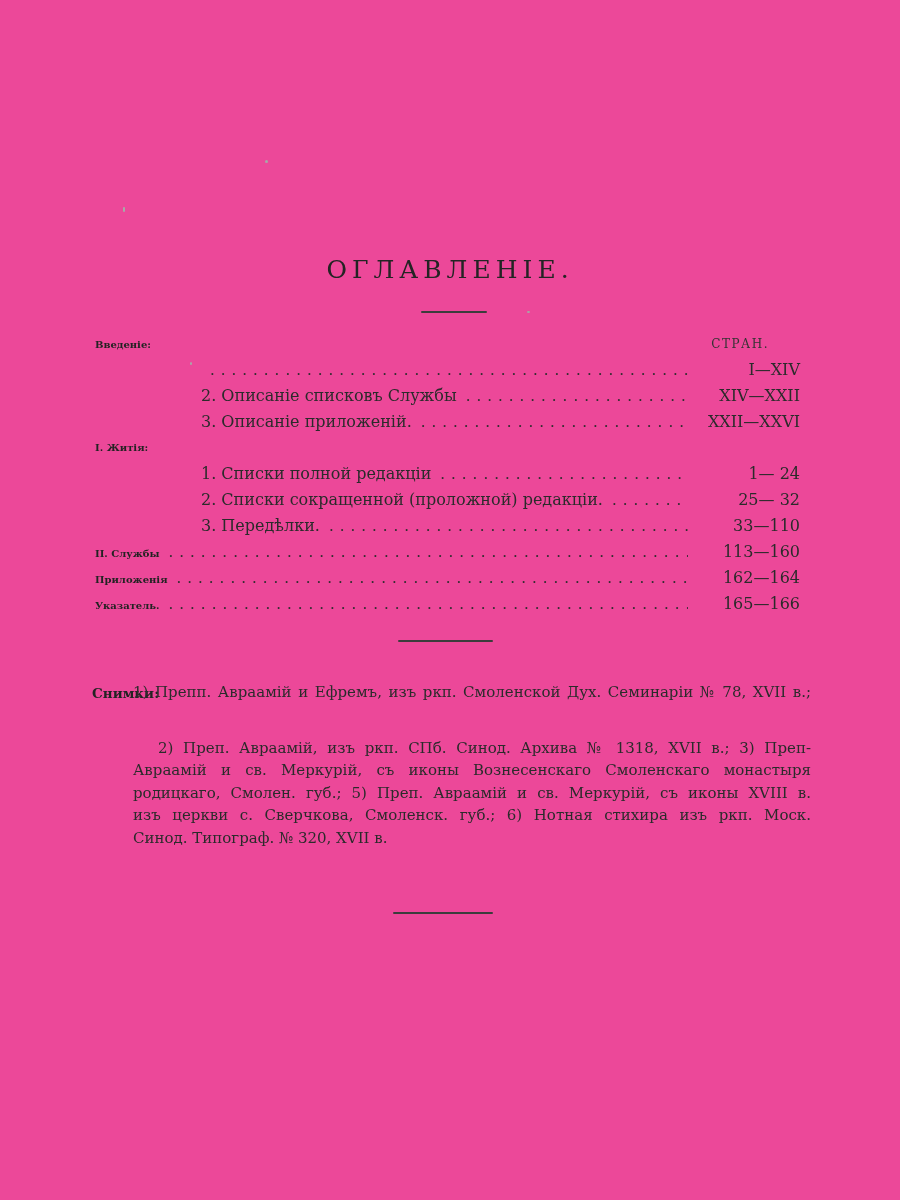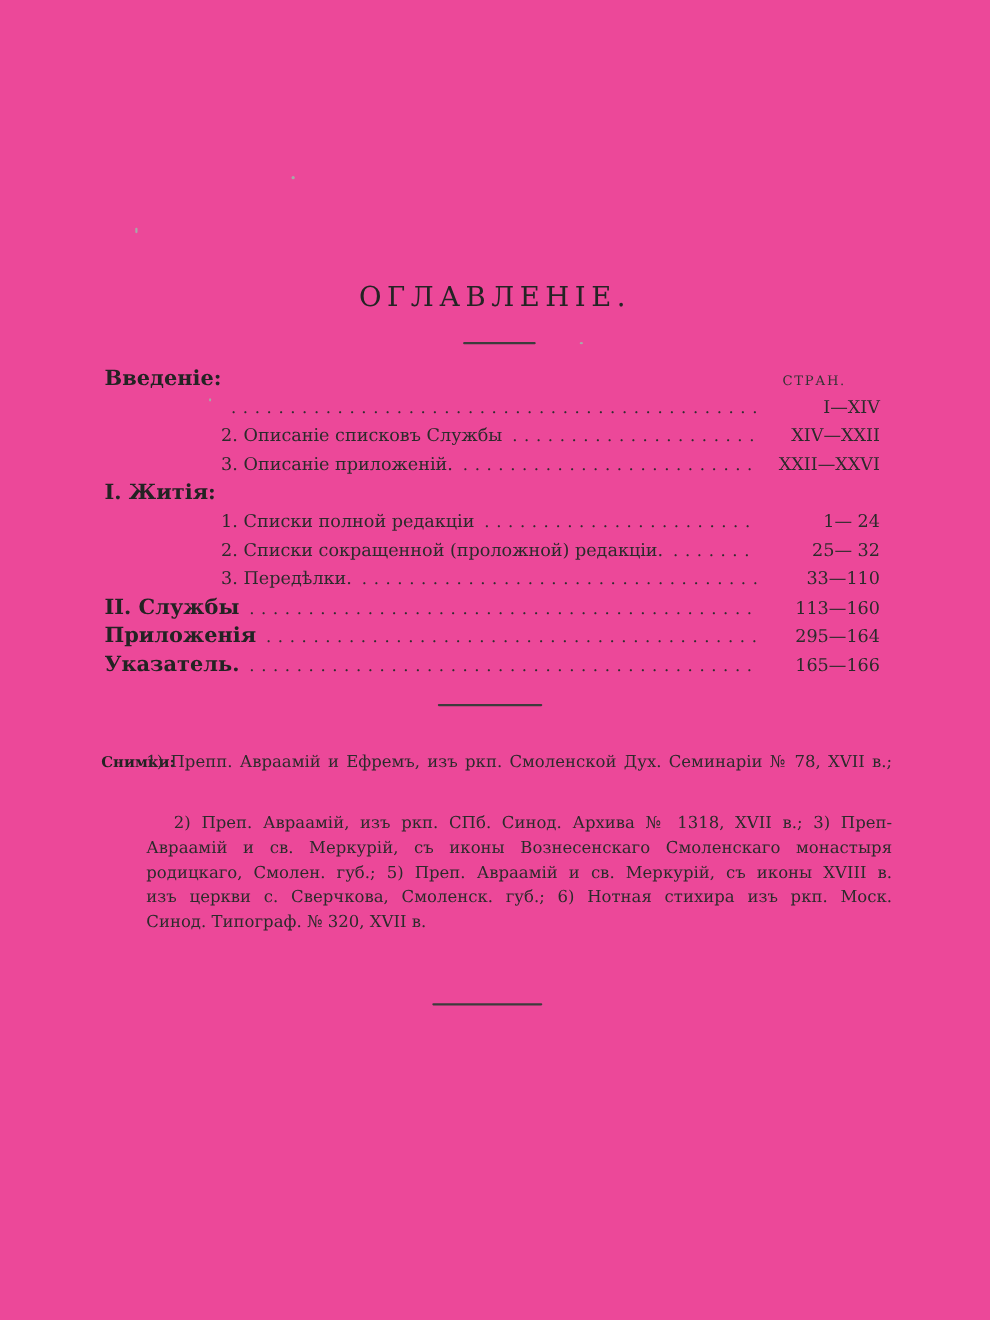--- a/index.html
+++ b/index.html
@@ -12,21 +12,21 @@
     position:absolute;top:255px;left:0;width:100%;text-align:center;
     font-size:25px;letter-spacing:5px;font-weight:500;color:#242424;
   }
   .rule{position:absolute;height:2px;background:#3c3c3c;border-radius:1px;}
   .rule-title{top:311px;left:421px;width:66px;}
   .rule-mid{top:640px;left:398px;width:95px;}
   .rule-bottom{top:912px;left:393px;width:100px;}
 
   .toc{position:absolute;top:331px;left:95px;width:705px;}
   .row{display:flex;align-items:baseline;height:26px;line-height:26px;white-space:nowrap;}
-  .row .lbl{flex:none;font-weight:bold;font-size:19px;color:#232323;}
+  .row .lbl{flex:none;font-weight:bold;font-size:10px;color:#232323;}
   .row .itm{flex:none;font-size:16px;}
   .row.indent{padding-left:106px;}
   .leader{
     flex:1;overflow:hidden;white-space:nowrap;font-size:15px;
     letter-spacing:6px;padding:0 6px 0 9px;color:#2e2e2e;
   }
   .pg{flex:none;width:112px;text-align:right;font-size:16px;}
   .stran{flex:none;margin-left:auto;font-size:12px;letter-spacing:1.5px;padding-right:31px;color:#333;}
 
   .snimki-label{position:absolute;top:685px;left:92px;font-weight:bold;font-size:13.5px;color:#232323;}
@@ -85,21 +85,21 @@
     </div>
 
     <div class="row">
       <span class="lbl">II. Службы</span>
       <span class="leader">............................................................</span>
       <span class="pg">113—160</span>
     </div>
     <div class="row">
       <span class="lbl">Приложенія</span>
       <span class="leader">............................................................</span>
-      <span class="pg">295—164</span>
+      <span class="pg">162—164</span>
     </div>
     <div class="row">
       <span class="lbl">Указатель.</span>
       <span class="leader">............................................................</span>
       <span class="pg">165—166</span>
     </div>
   </div>
 
   <div class="rule rule-mid"></div>
 

